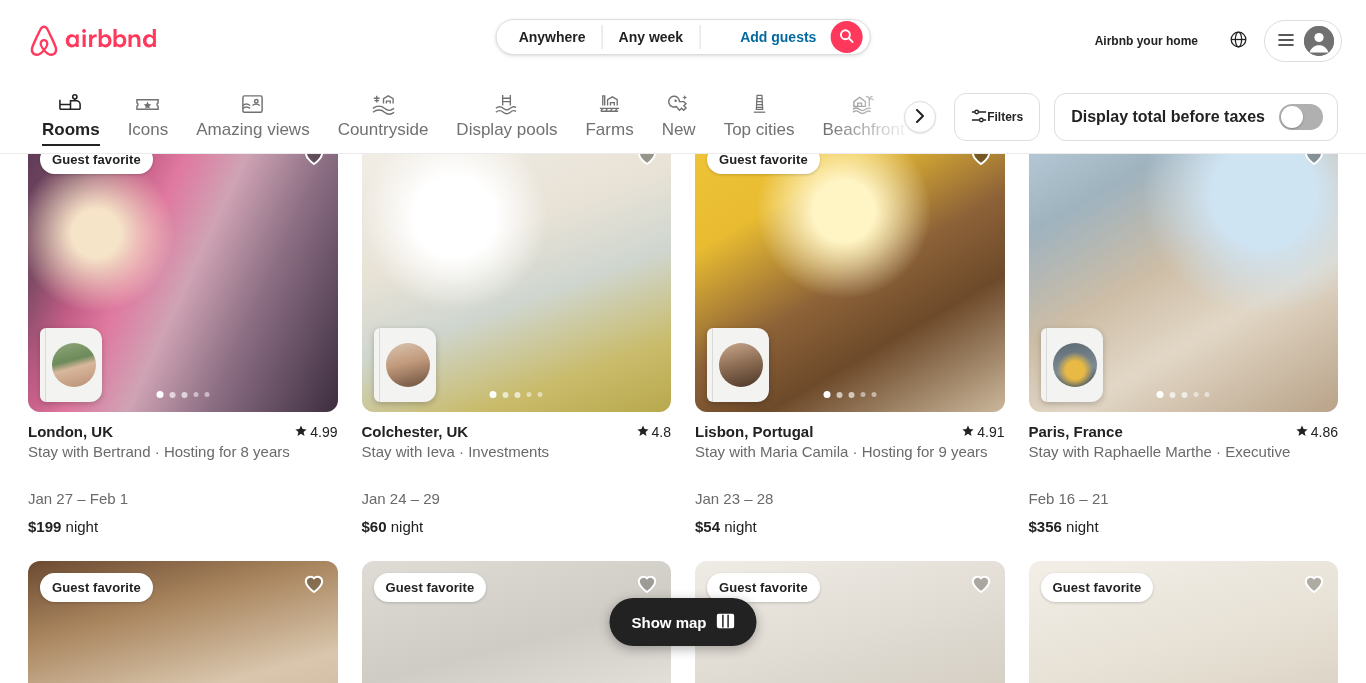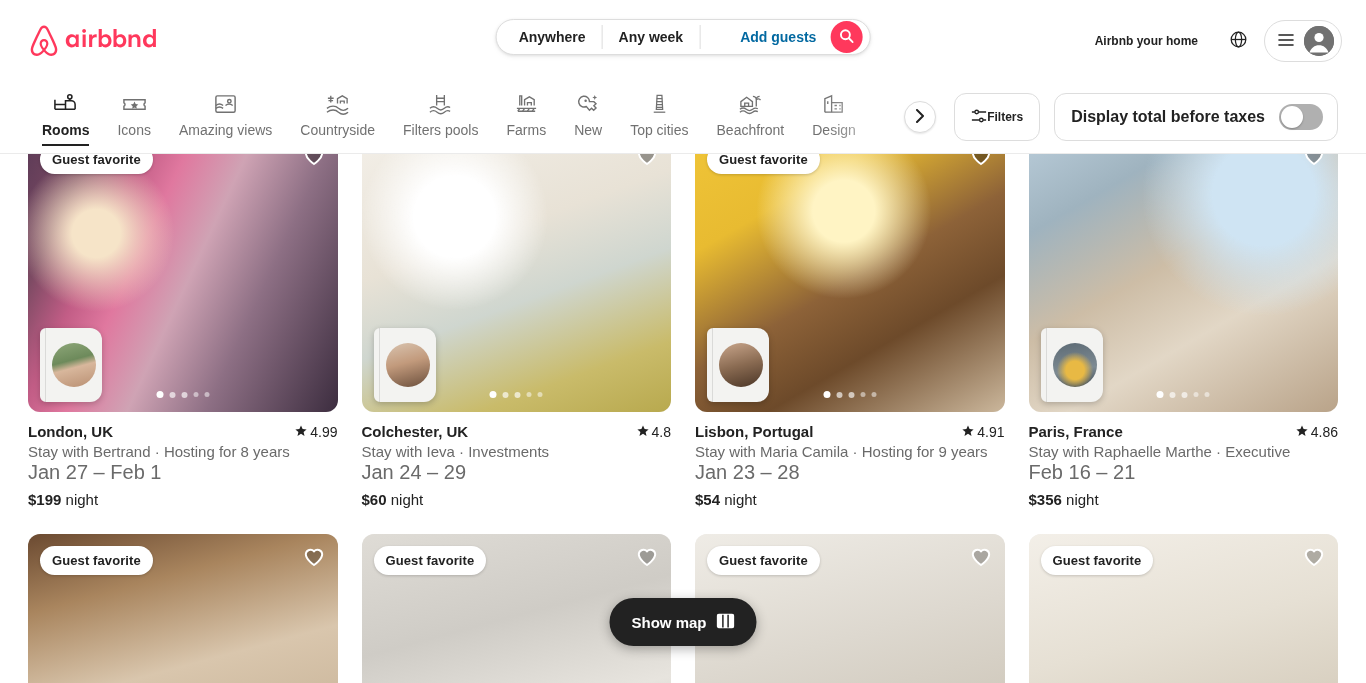--- a/index.html
+++ b/index.html
@@ -128,21 +128,21 @@
     padding: 4px 14px 0 14px;
     cursor: pointer;
     color: #717171;
     flex: 0 0 auto;
     position: relative;
     height: 58px;
   }
   .cat .cat-ico { height: 24px; display: flex; align-items: center; justify-content: center; }
   .cat .cat-ico svg { display: block; }
   .cat-label {
-    font-size: 14px;
+    font-size: 17px;
     line-height: 16px;
     white-space: nowrap;
     font-weight: normal;
   }
   .cat.active { color: #222222; }
   .cat.active .cat-label { font-weight: bold; }
   .cat.active::after {
     content: "";
     position: absolute;
     left: 14px; right: 14px; bottom: 0;
@@ -262,21 +262,21 @@
   }
   .dot { width: 6px; height: 6px; border-radius: 50%; background: rgba(255,255,255,0.65); }
   .dot.on { background: #ffffff; width: 7px; height: 7px; }
   .dot.sm { width: 5px; height: 5px; background: rgba(255,255,255,0.5); }
 
   .card-info { padding-top: 10px; }
   .row1 { display: flex; align-items: baseline; justify-content: space-between; gap: 8px; }
   .title { font-size: 15px; font-weight: bold; color: #222; line-height: 19px; white-space: nowrap; overflow: hidden; text-overflow: ellipsis;}
   .rating { font-size: 14px; color: #222; white-space: nowrap; display: flex; align-items: center; gap: 3px;}
   .sub { font-size: 15px; color: #6a6a6a; line-height: 20px; margin-top: 1px; white-space: nowrap; overflow: hidden; text-overflow: ellipsis;}
-  .dates { font-size: 20px; color: #6a6a6a; line-height: 20px; }
+  .dates { font-size: 15px; color: #6a6a6a; line-height: 20px; margin-top: 27px; }
   .price { font-size: 15px; color: #222; line-height: 20px; margin-top: 8px; }
   .price b { font-weight: bold; }
 
   .show-map {
     position: absolute;
     left: 50%; transform: translateX(-50%);
     bottom: 38px;
     background: #222222;
     color: #ffffff;
     border: none;
@@ -425,21 +425,21 @@
       <span class="cat-label">Countryside</span>
     </div>
 
     <div class="cat">
       <span class="cat-ico">
         <svg width="25" height="25" viewBox="0 0 26 26" fill="none" stroke="currentColor" stroke-width="1.4">
           <path d="M9 3v11M17 3v11M9 6.5h8M9 10h8"></path>
           <path d="M2 17c2.5-2.2 5-2.2 7.5 0 2.5 2.2 5 2.2 7.5 0 2-1.8 4-2.1 6-.9M2 21c2.5-2.2 5-2.2 7.5 0 2.5 2.2 5 2.2 7.5 0 2-1.8 4-2.1 6-.9"></path>
         </svg>
       </span>
-      <span class="cat-label">Filters pools</span>
+      <span class="cat-label">Display pools</span>
     </div>
 
     <div class="cat">
       <span class="cat-ico">
         <svg width="25" height="25" viewBox="0 0 26 26" fill="none" stroke="currentColor" stroke-width="1.4">
           <path d="M6 14V4h2v10"></path>
             <path d="M11 14V8l5-3 5 3v6"></path>
             <path d="M14 14v-3h4v3"></path>
           <path d="M3 17h20M4 20h18"></path>
             <path d="M6 17l-2 3M11 17l-2 3M16 17l-2 3M21 17l-2 3"></path>

